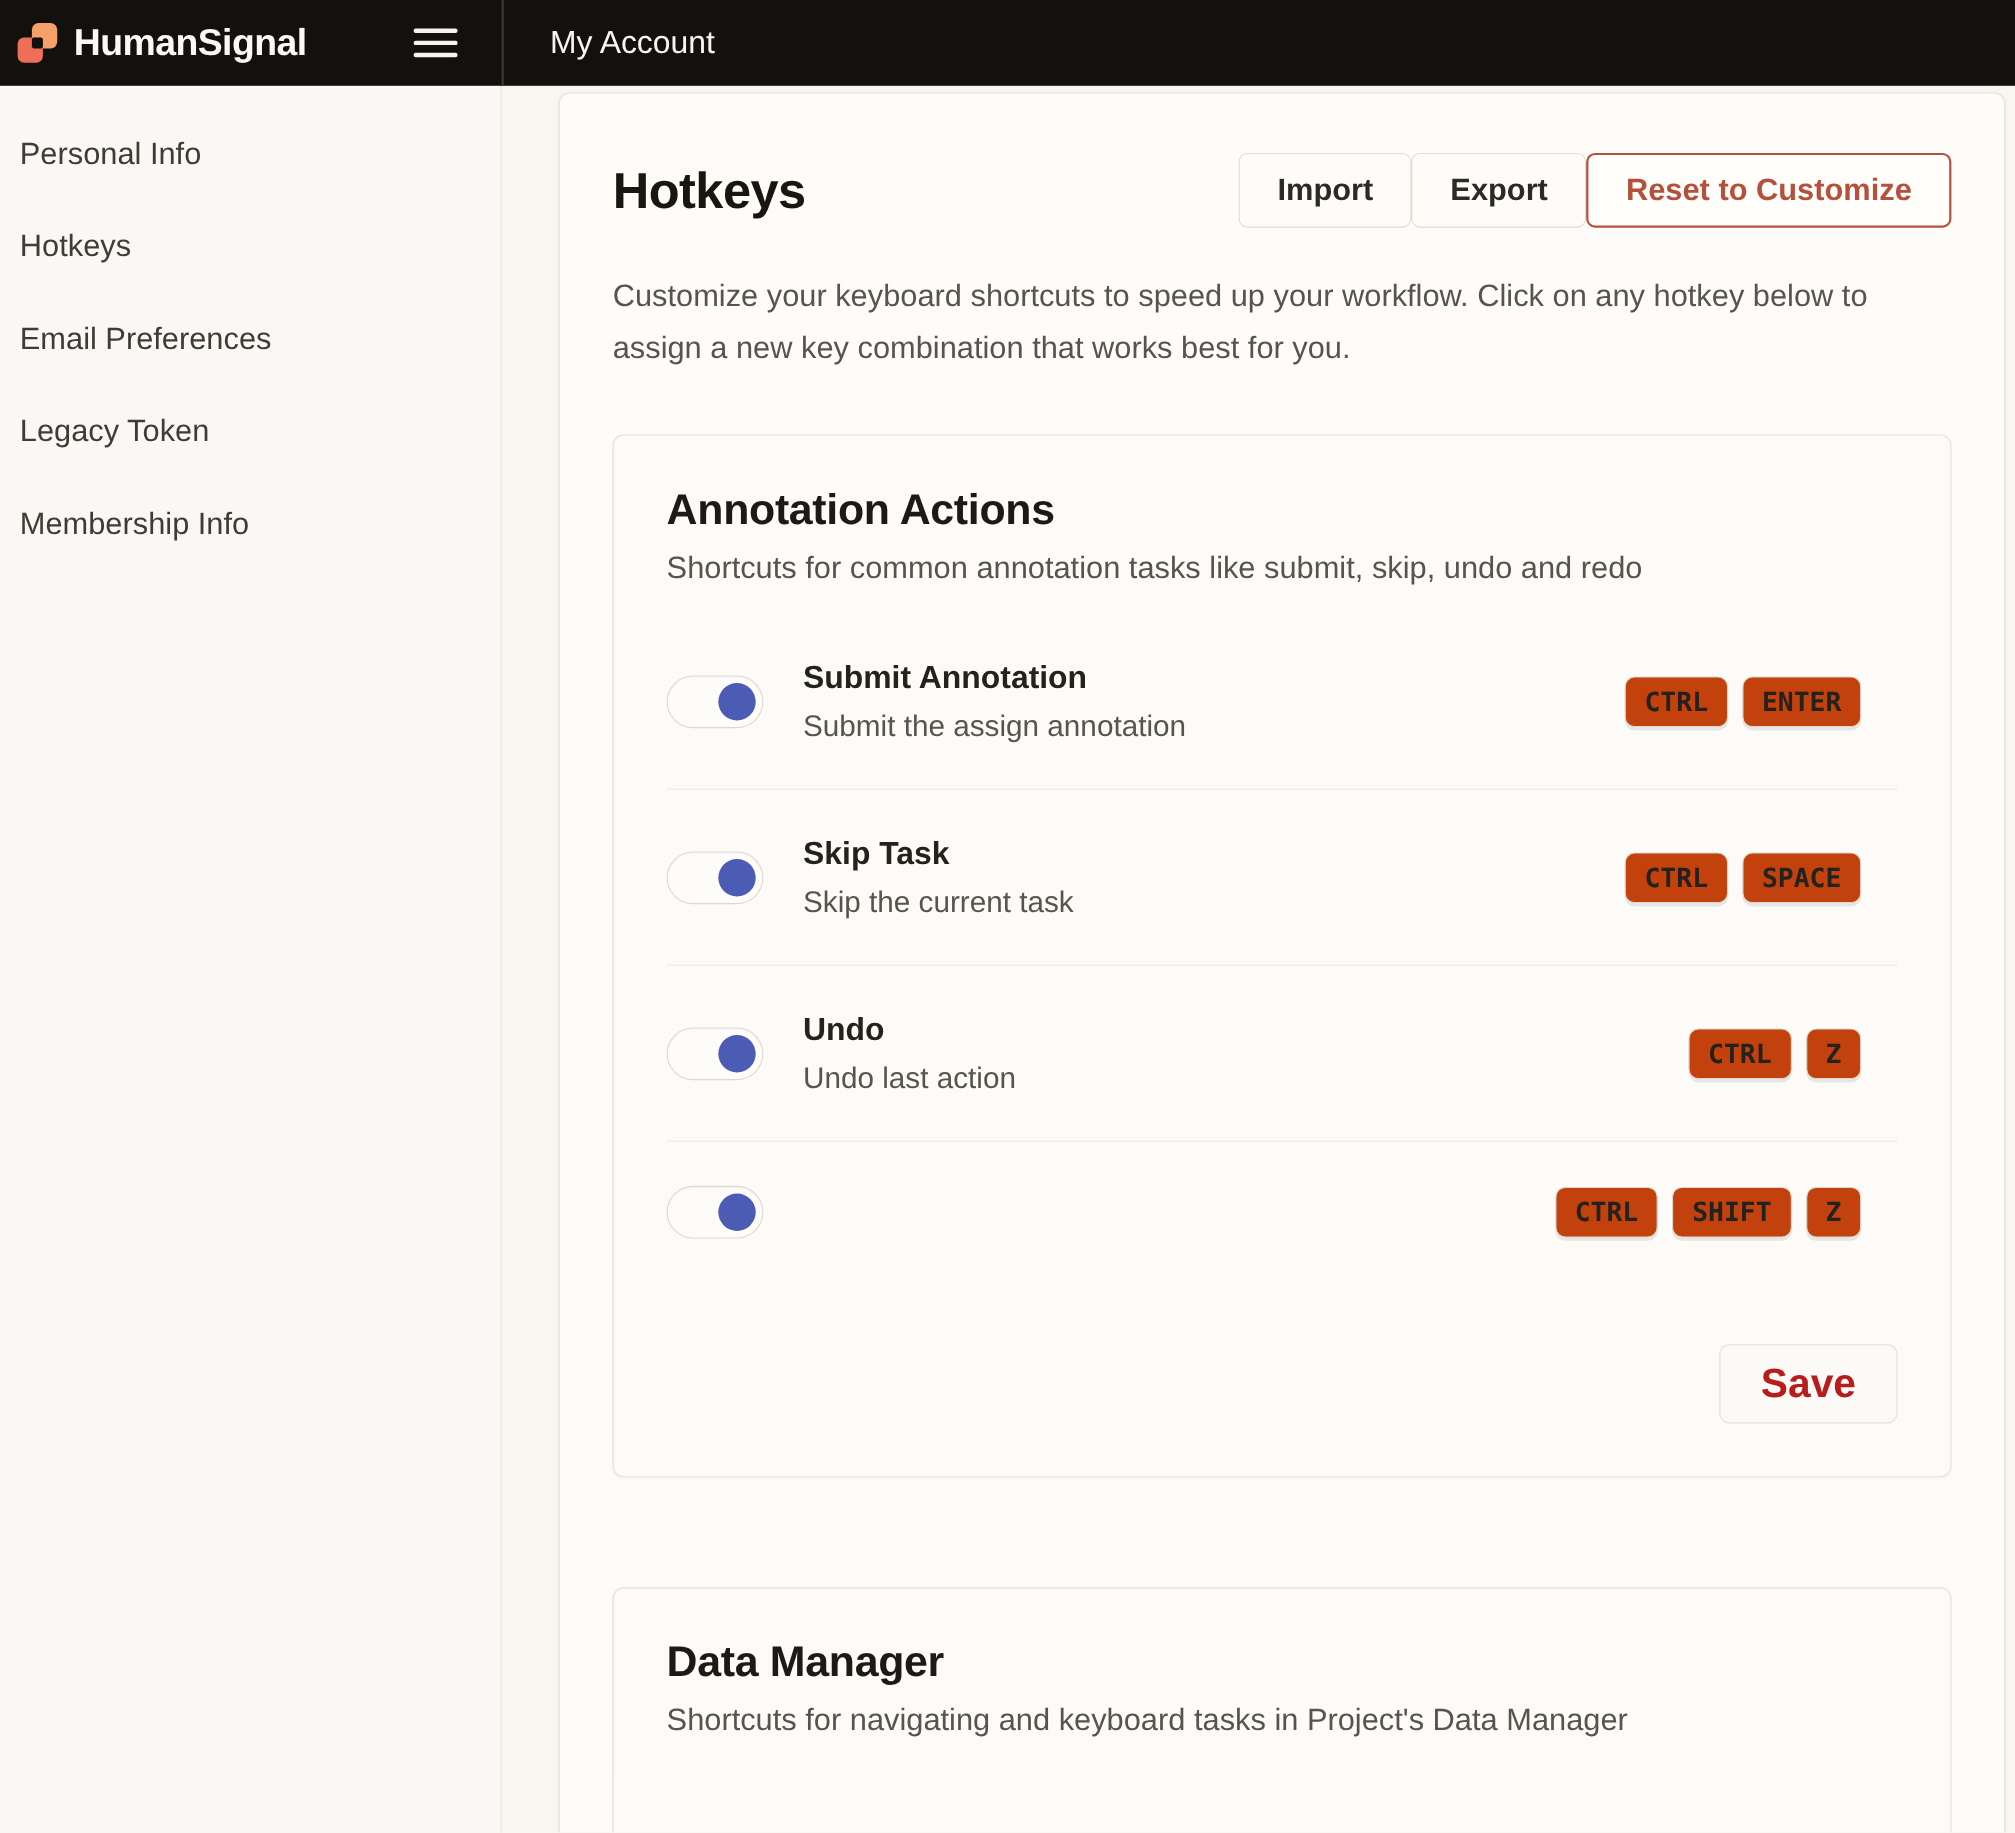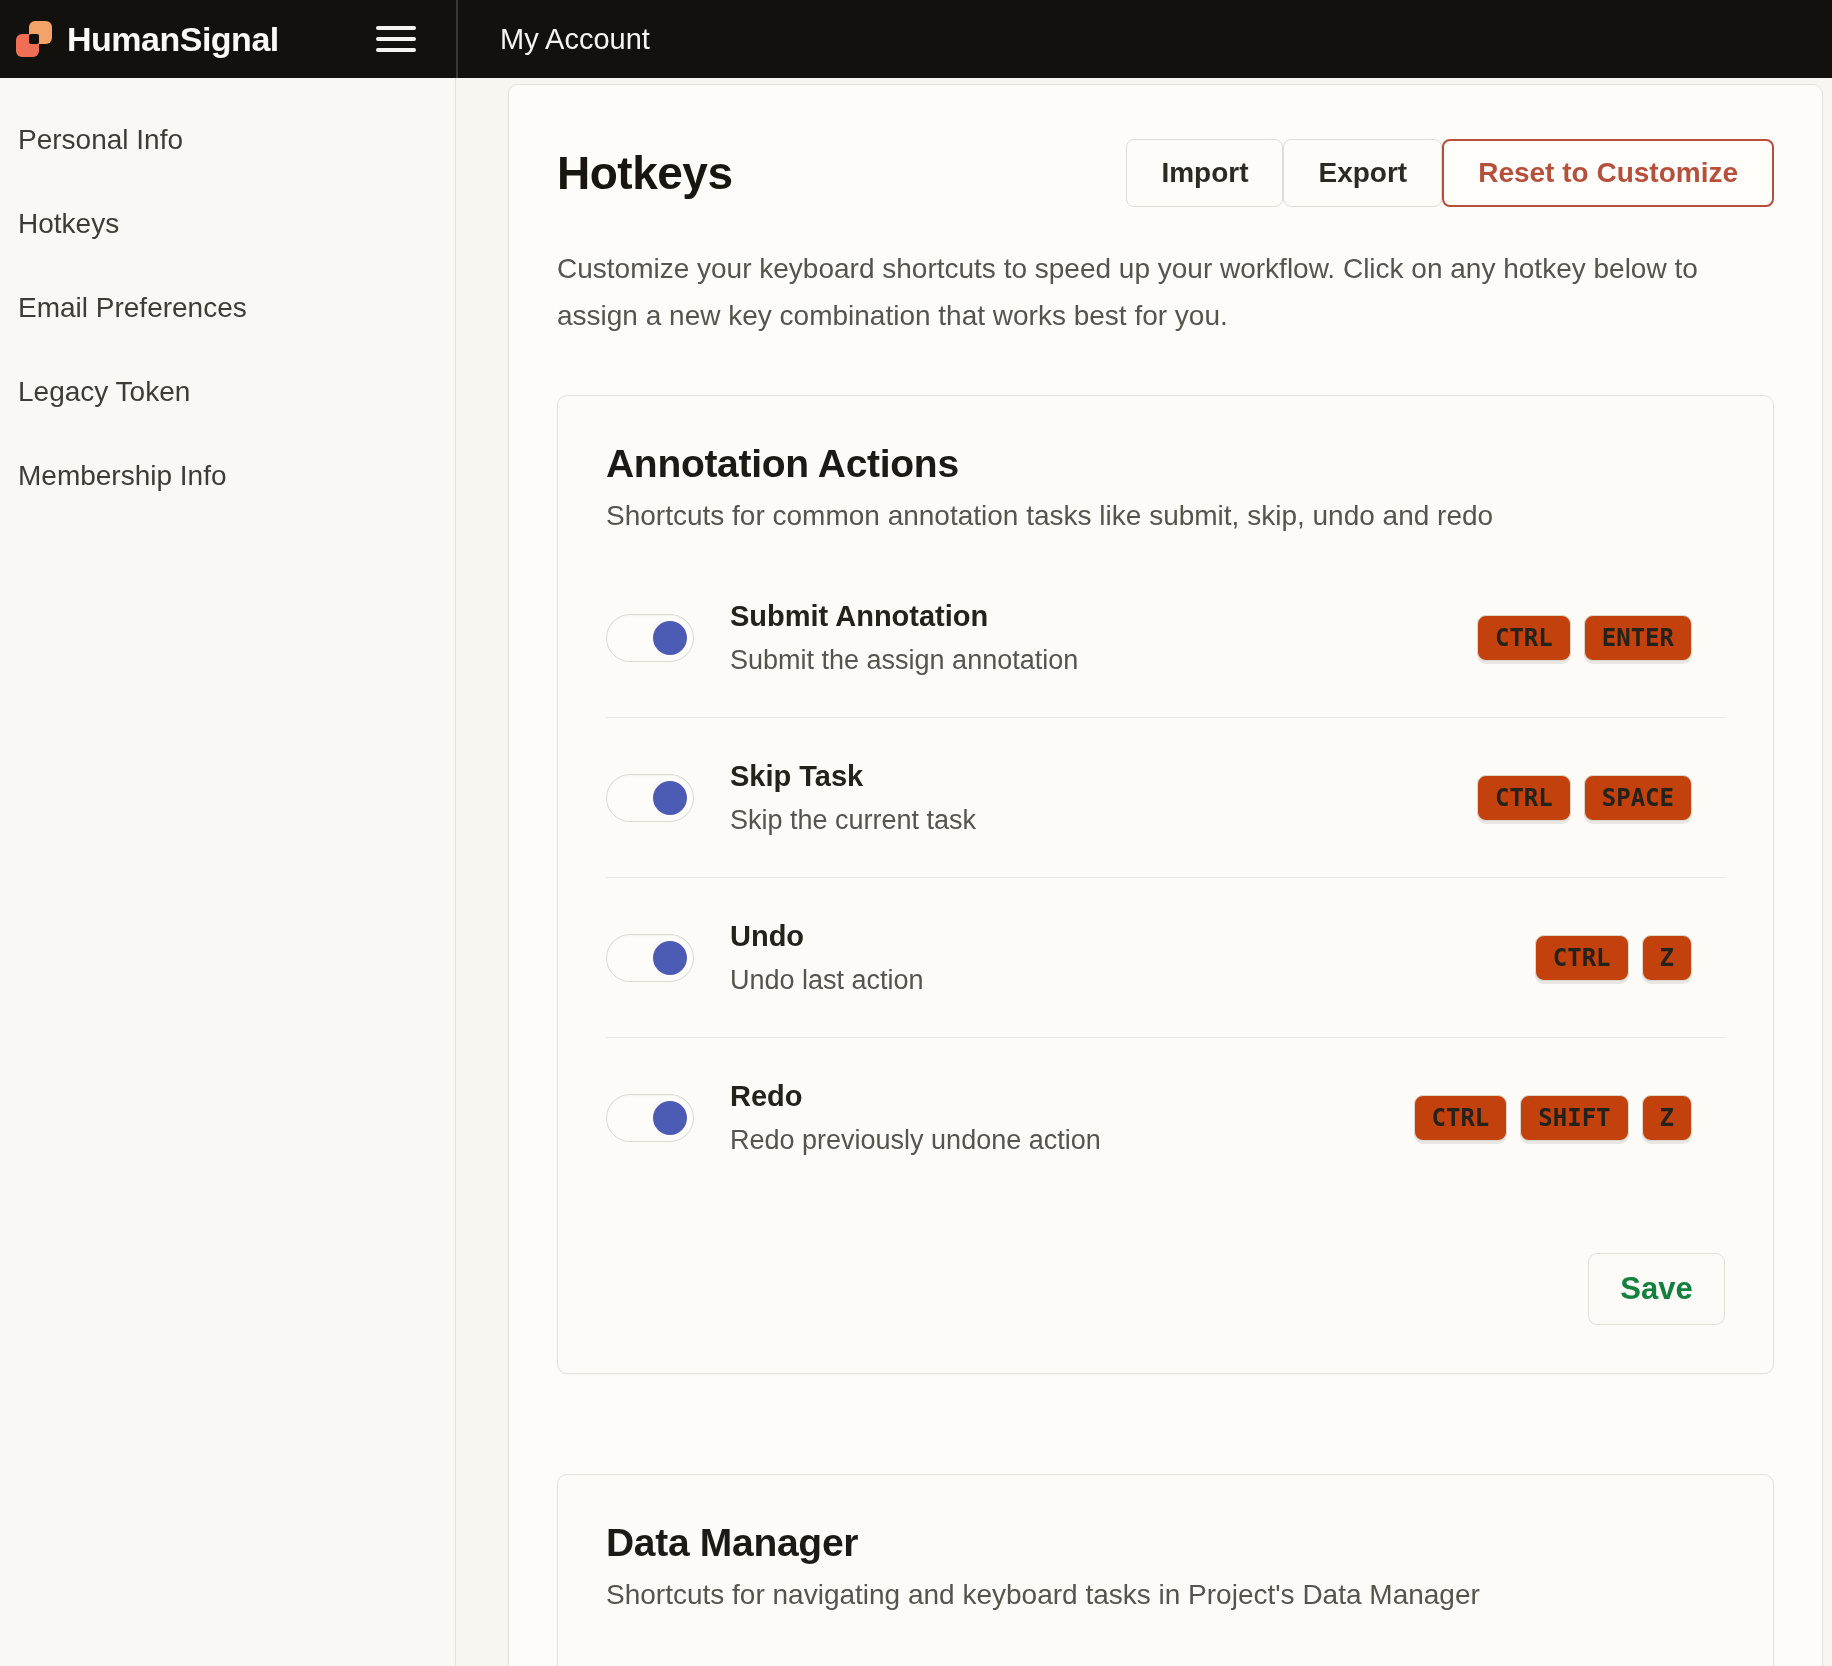--- a/index.html
+++ b/index.html
@@ -103,23 +103,23 @@
   .keys { margin-left:auto; margin-right:33px; display:flex; gap:13px; align-items:center; }
   .key {
     height:46px; line-height:44px; padding:0 17px; min-width:48px; text-align:center;
     background:#c2410c; border:1px solid #dbd8ce; border-radius:9px;
     font-family:"DejaVu Sans Mono", monospace; font-weight:700; font-size:24px; color:#23221c;
     box-shadow:0 3px 0 rgba(90,85,70,0.12); cursor:pointer;
   }
 
   .save-row { display:flex; justify-content:flex-end; margin-top:96px; }
   .save-btn {
-    width:137px; height:72px; border-radius:9px;
+    width:162px; height:72px; border-radius:9px;
     background:#fbfaf6; border:1px solid #e3e0d6;
-    font-family:"Liberation Sans",sans-serif; font-size:31px; font-weight:600; color:#15803d;
+    font-family:"Liberation Sans",sans-serif; font-size:37px; font-weight:600; color:#b91c1c;
     cursor:default;
   }
 </style>
 </head>
 <body>
 
 <header class="topbar">
   <div class="topbar-left">
     <div class="logo-mark">
       <div class="logo-sq-light"></div>
@@ -203,24 +203,20 @@
           <div class="keys">
             <span class="key">CTRL</span>
             <span class="key">Z</span>
           </div>
         </div>
 
         <div class="hotkey-row">
           <div class="toggle">
               <div class="knob"></div>
             </div>
-          <div class="row-text">
-            <div class="row-title">Redo</div>
-            <div class="row-desc">Redo previously undone action</div>
-          </div>
           <div class="keys">
             <span class="key">CTRL</span>
             <span class="key">SHIFT</span>
             <span class="key">Z</span>
           </div>
         </div>
 
       </div>
 
       <div class="save-row">

